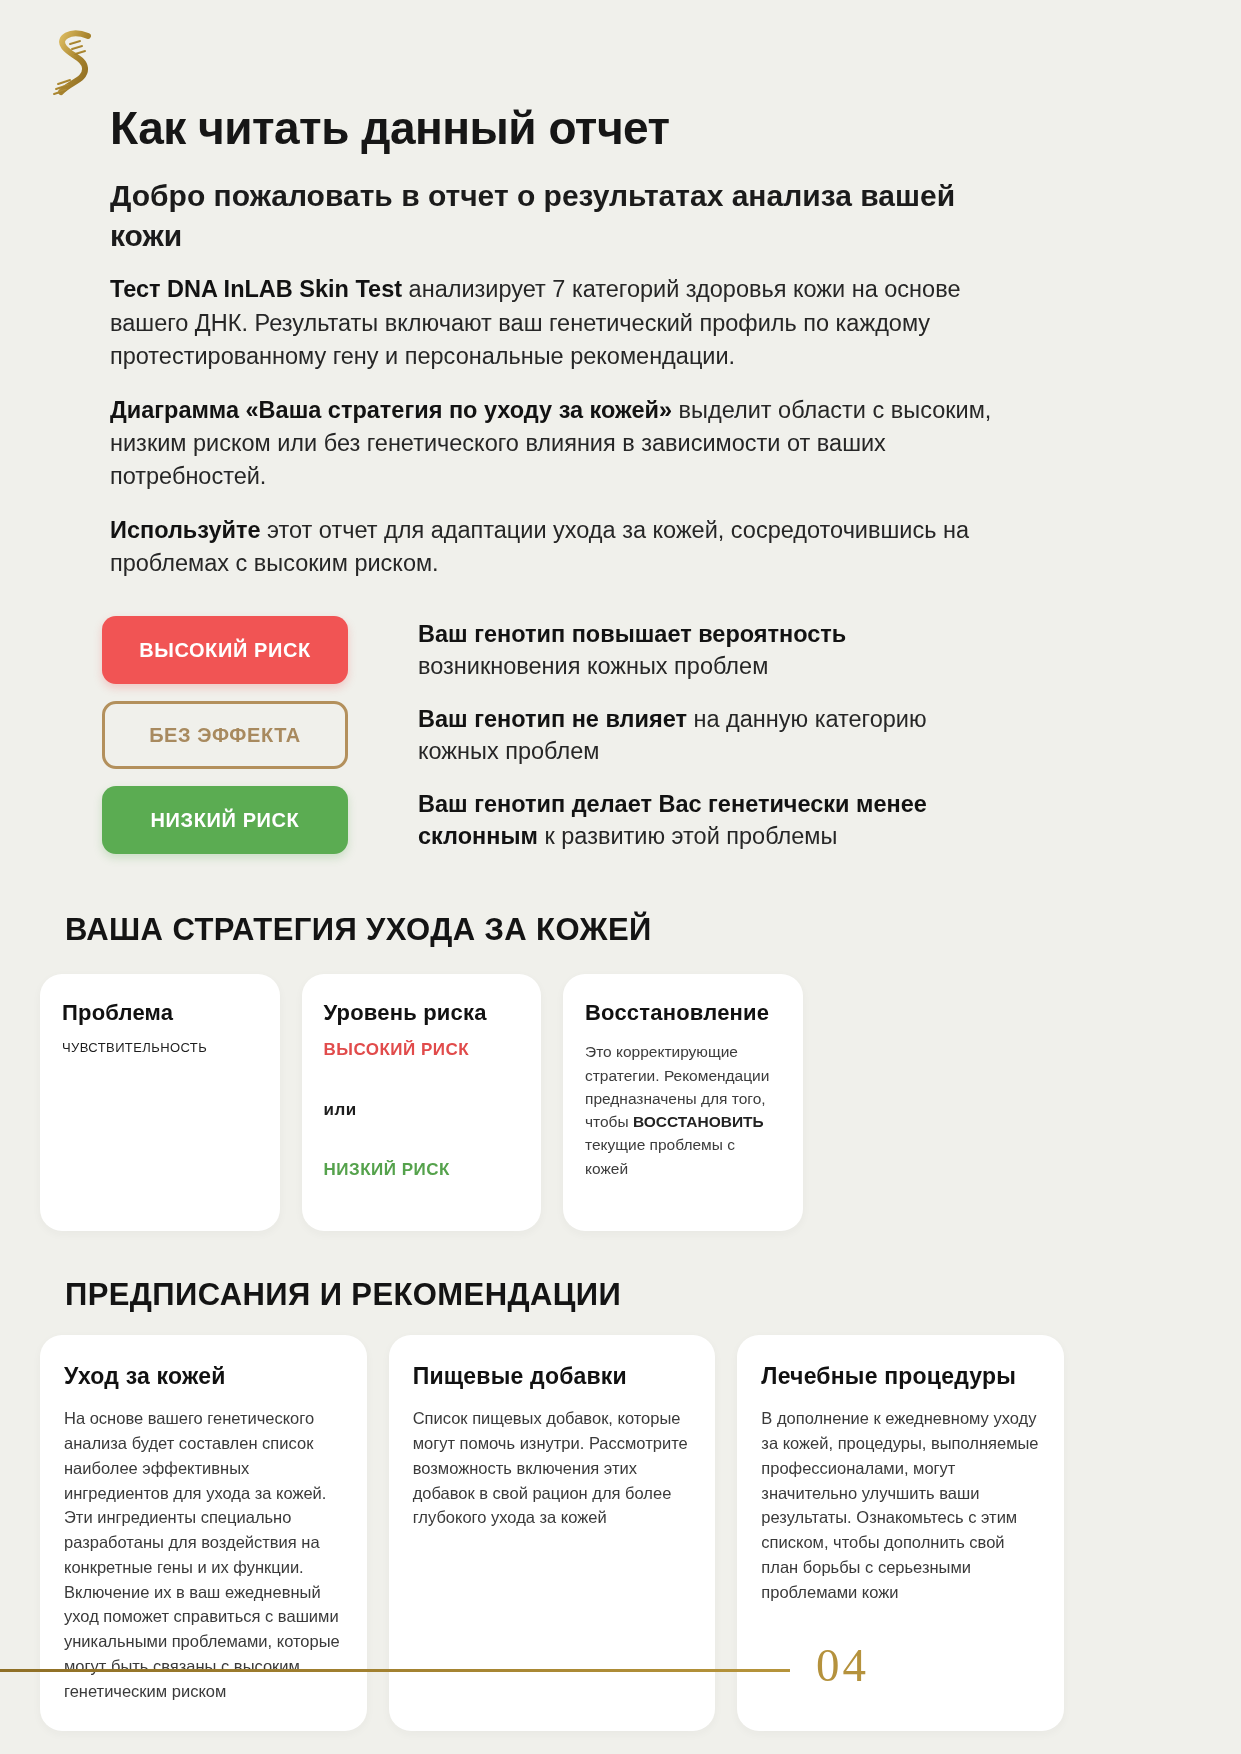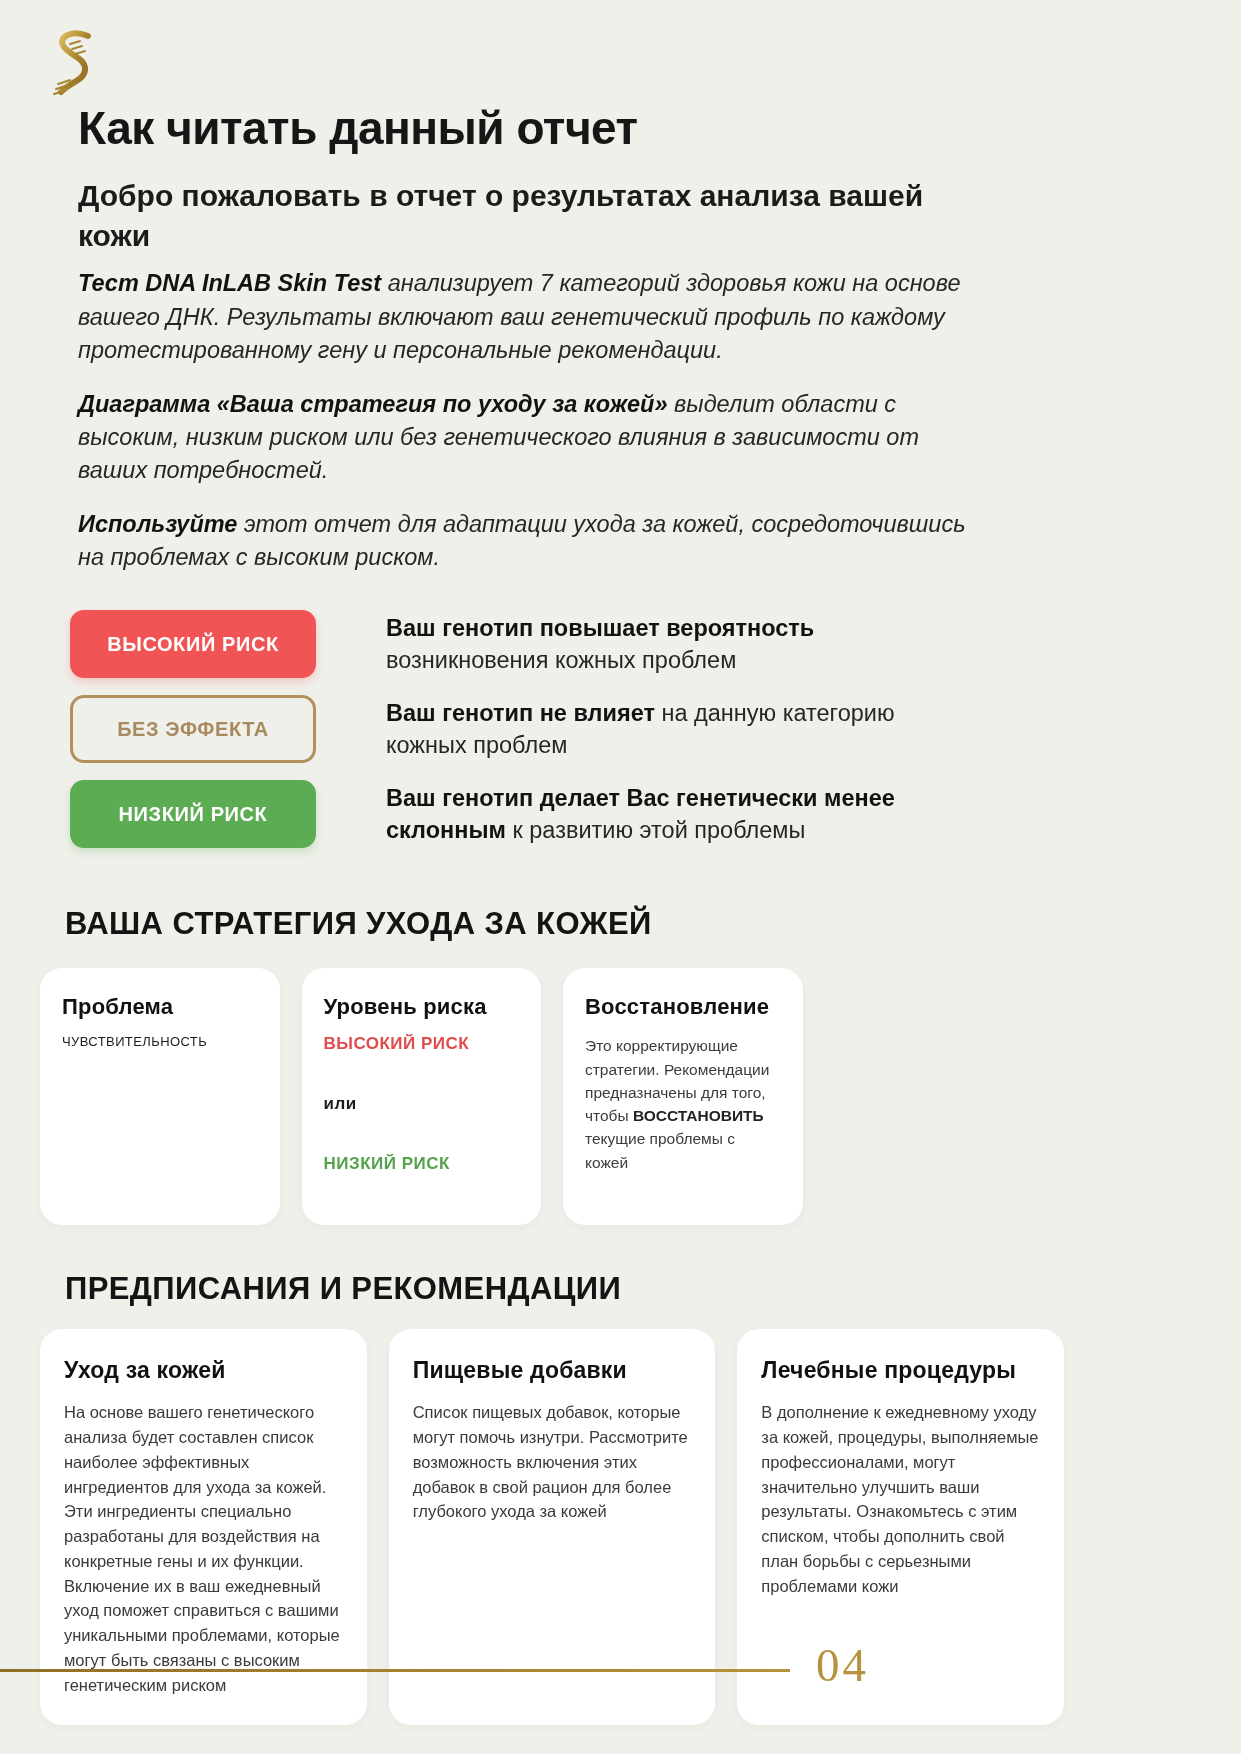--- a/index.html
+++ b/index.html
@@ -7,26 +7,26 @@
   body {
     width: 1241px; height: 1754px;
     background: #f0f0eb;
     font-family: "Liberation Sans", sans-serif;
     color: #1d1d1d;
     position: relative;
     overflow: hidden;
   }
   .logo { position: absolute; top: 28px; left: 44px; width: 58px; height: 78px; }
 
-  .content { padding: 104px 100px 0 78px; }
+  .content { padding: 104px 100px 0 110px; }
 
   .title { font-size: 46px; font-weight: 800; margin: 0; letter-spacing: -0.5px; line-height: 1.05; color:#161616; }
   .subtitle { font-size: 30px; font-weight: 700; margin: 24px 0 0; line-height: 1.32; max-width: 870px; color:#1b1b1b; }
 
-  .intro { margin-top: 12px; font-style: italic; }
+  .intro { margin-top: 18px; }
   .intro p { font-size: 23.5px; line-height: 1.42; margin: 0 0 20px; max-width: 905px; color:#262626; }
   .intro b { color:#121212; }
 
   .legend { margin-top: 36px; margin-left: -8px; display: flex; flex-direction: column; gap: 17px; }
   .legend-row { display: flex; align-items: center; }
   .badge {
     width: 246px; height: 68px; border-radius: 14px; flex: none;
     display: flex; align-items: center; justify-content: center;
     font-weight: 700; font-size: 20px; letter-spacing: 0.6px;
   }

